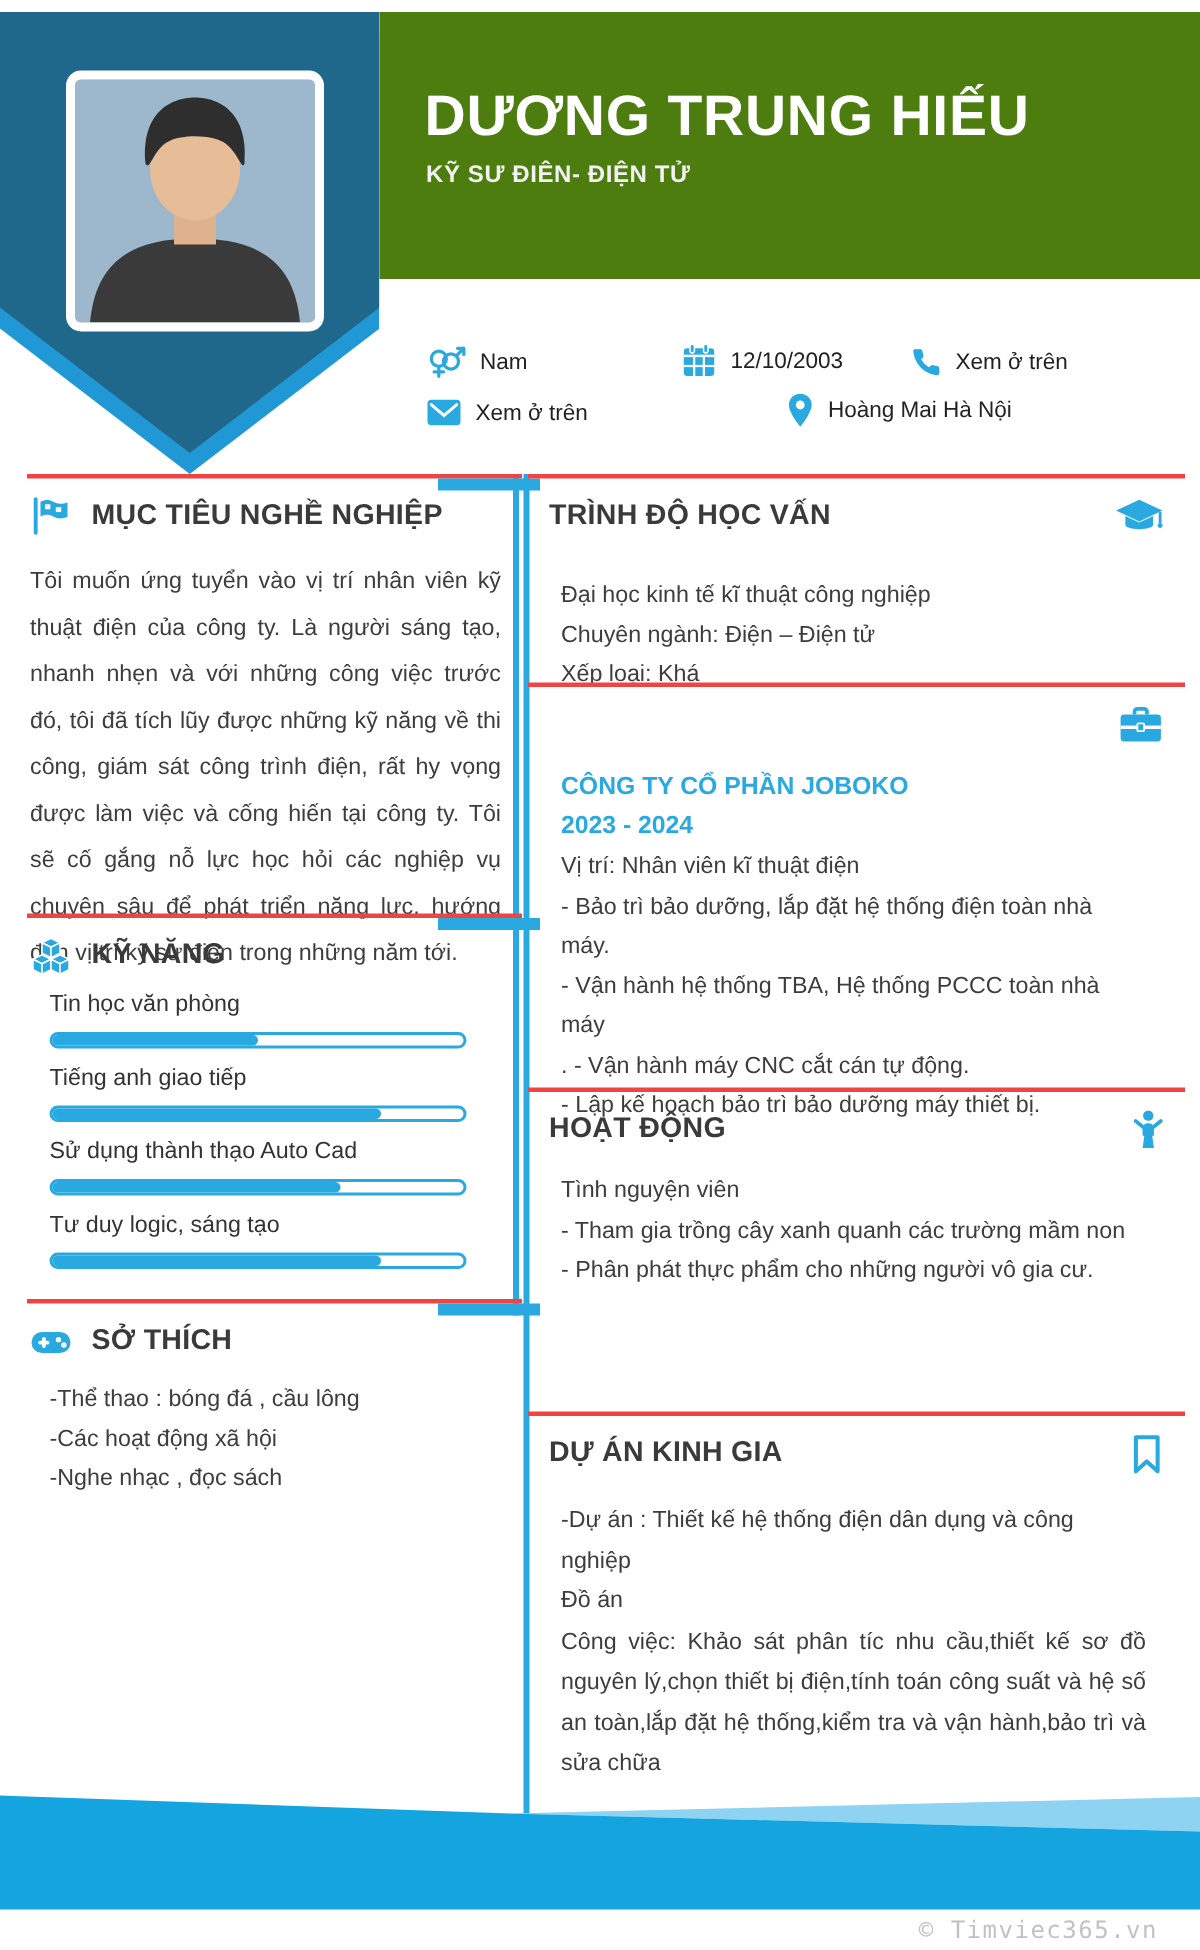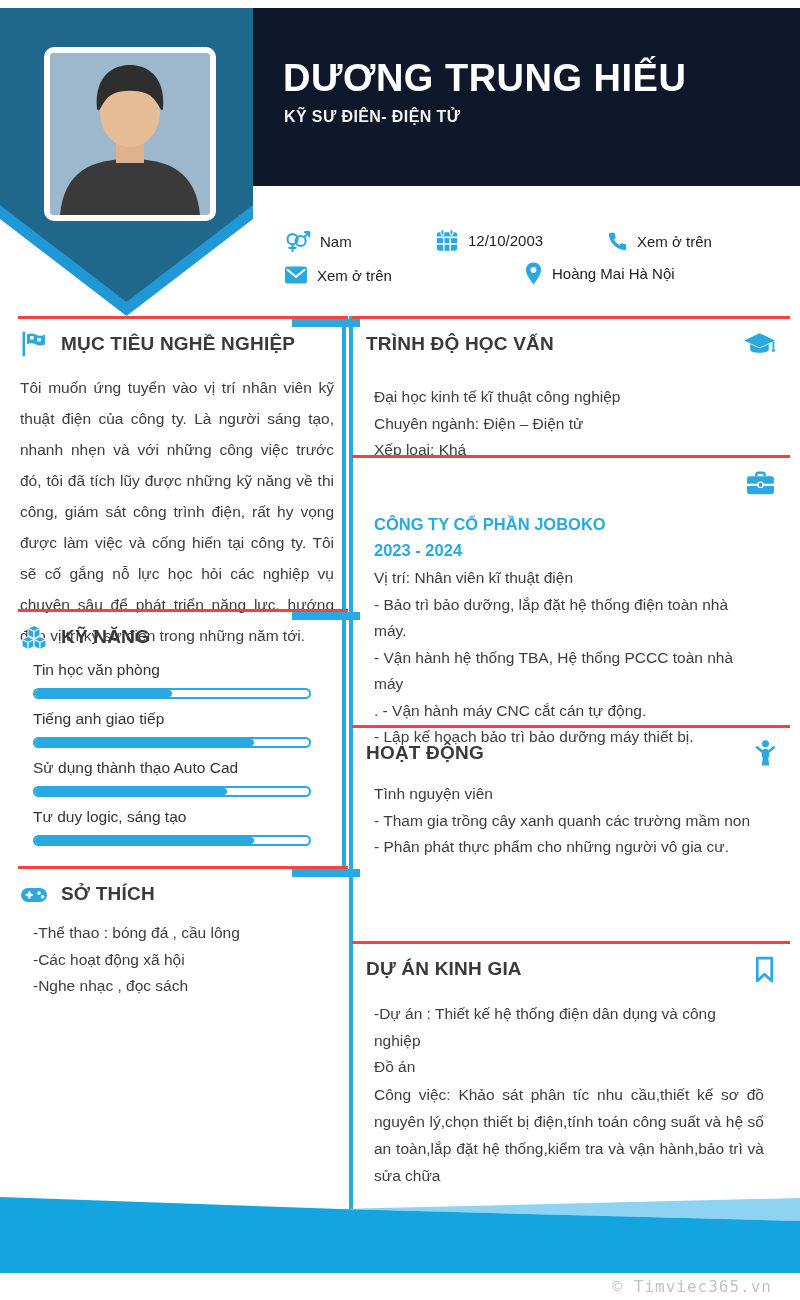--- a/index.html
+++ b/index.html
@@ -1,21 +1,21 @@
 <!DOCTYPE html>
 <html><head>
 <meta charset="utf-8">
 <style>
   * { margin:0; padding:0; box-sizing:border-box; }
   html,body { background:#ffffff; }
   body { font-family:"Liberation Sans", sans-serif; color:#3d3d3d; }
   #page { position:relative; width:800px; height:1300px; background:#fff; overflow:hidden; margin:0 auto; }
 
   
-  .header-black { position:absolute; left:253px; top:8px; width:547px; height:178px; background:#0f172a; }
+  .header-black { position:absolute; left:253px; top:8px; width:547px; height:178px; background:#4d7c0f; }
   .name { position:absolute; left:30px; top:49px; font-size:38px; font-weight:bold; color:#fff; letter-spacing:.5px; white-space:nowrap; }
   .job-title { position:absolute; left:31px; top:100px; font-size:16px; font-weight:bold; color:#f2f2f2; letter-spacing:.4px; white-space:nowrap; }
 
   .pent { position:absolute; left:0; width:253px; height:294px;
           clip-path:polygon(0 0,100% 0,100% 67%,50% 100%,0 67%); }
   .pent-light { top:22px; background:#2098d5; }
   .pent-dark  { top:8px;  background:#20678c; }
   .photo { position:absolute; left:44px; top:47px; width:172px; height:174px;
            border:6px solid #fff; border-radius:10px; overflow:hidden; background:#9db8cc; z-index:3; }
   .photo svg { display:block; }
@@ -91,21 +91,21 @@
     <span class="icon">
       <svg width="27" height="24" viewBox="0 0 30 26">
         <circle cx="9.5" cy="11" r="5.6" fill="none" stroke="#29a9e0" stroke-width="2.4"></circle>
         <circle cx="18.5" cy="13" r="5.6" fill="none" stroke="#29a9e0" stroke-width="2.4"></circle>
         <path d="M22.8 8.4 L28 3.2 M28 3.2 H23.4 M28 3.2 V7.8 M9.5 16.8 V24 M6 20.6 H13" fill="none" stroke="#29a9e0" stroke-width="2.4" stroke-linecap="round"></path>
       </svg>
     </span>
     <span class="txt">Nam</span>
   </div>
 
-  <div class="info-item" style="left:435px; top:227px;">
+  <div class="info-item" style="left:454px; top:227px;">
     <span class="icon">
       <svg width="24" height="25" viewBox="0 0 26 26">
         <rect x="2" y="4" width="22" height="20" rx="2.5" fill="#29a9e0"></rect>
         <rect x="6.5" y="1" width="3.2" height="6.4" rx="1.6" fill="#29a9e0" stroke="#fff" stroke-width="1.1"></rect>
         <rect x="16.3" y="1" width="3.2" height="6.4" rx="1.6" fill="#29a9e0" stroke="#fff" stroke-width="1.1"></rect>
         <rect x="2" y="8.6" width="22" height="1.8" fill="#fff"></rect>
         <rect x="8.7" y="10.4" width="1.6" height="13.6" fill="#fff"></rect>
         <rect x="15.7" y="10.4" width="1.6" height="13.6" fill="#fff"></rect>
         <rect x="2" y="16" width="22" height="1.6" fill="#fff"></rect>
       </svg>

